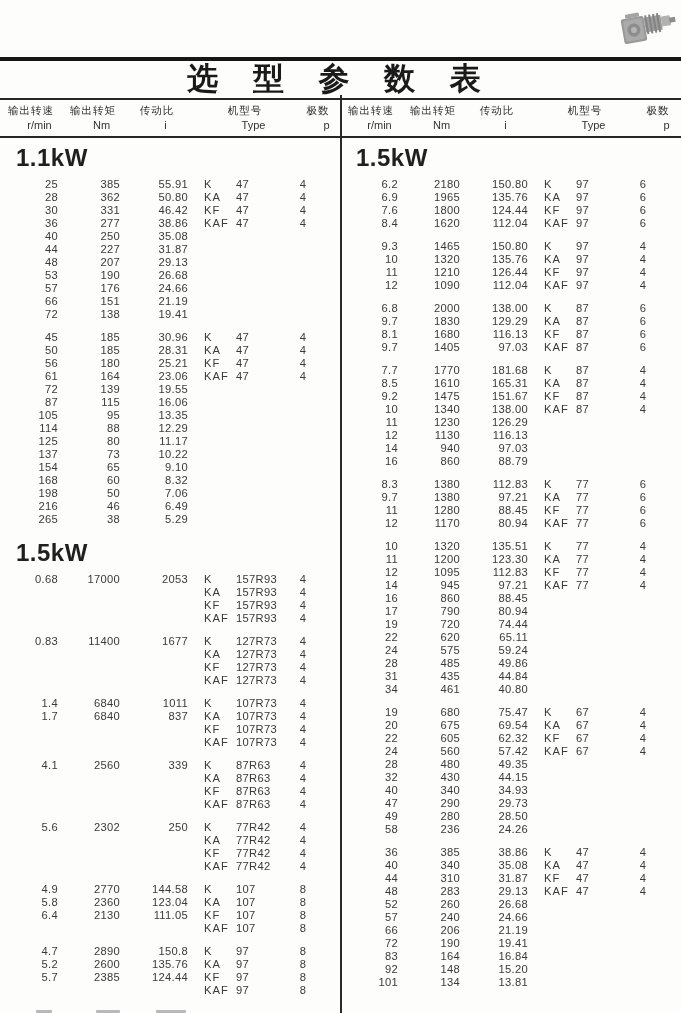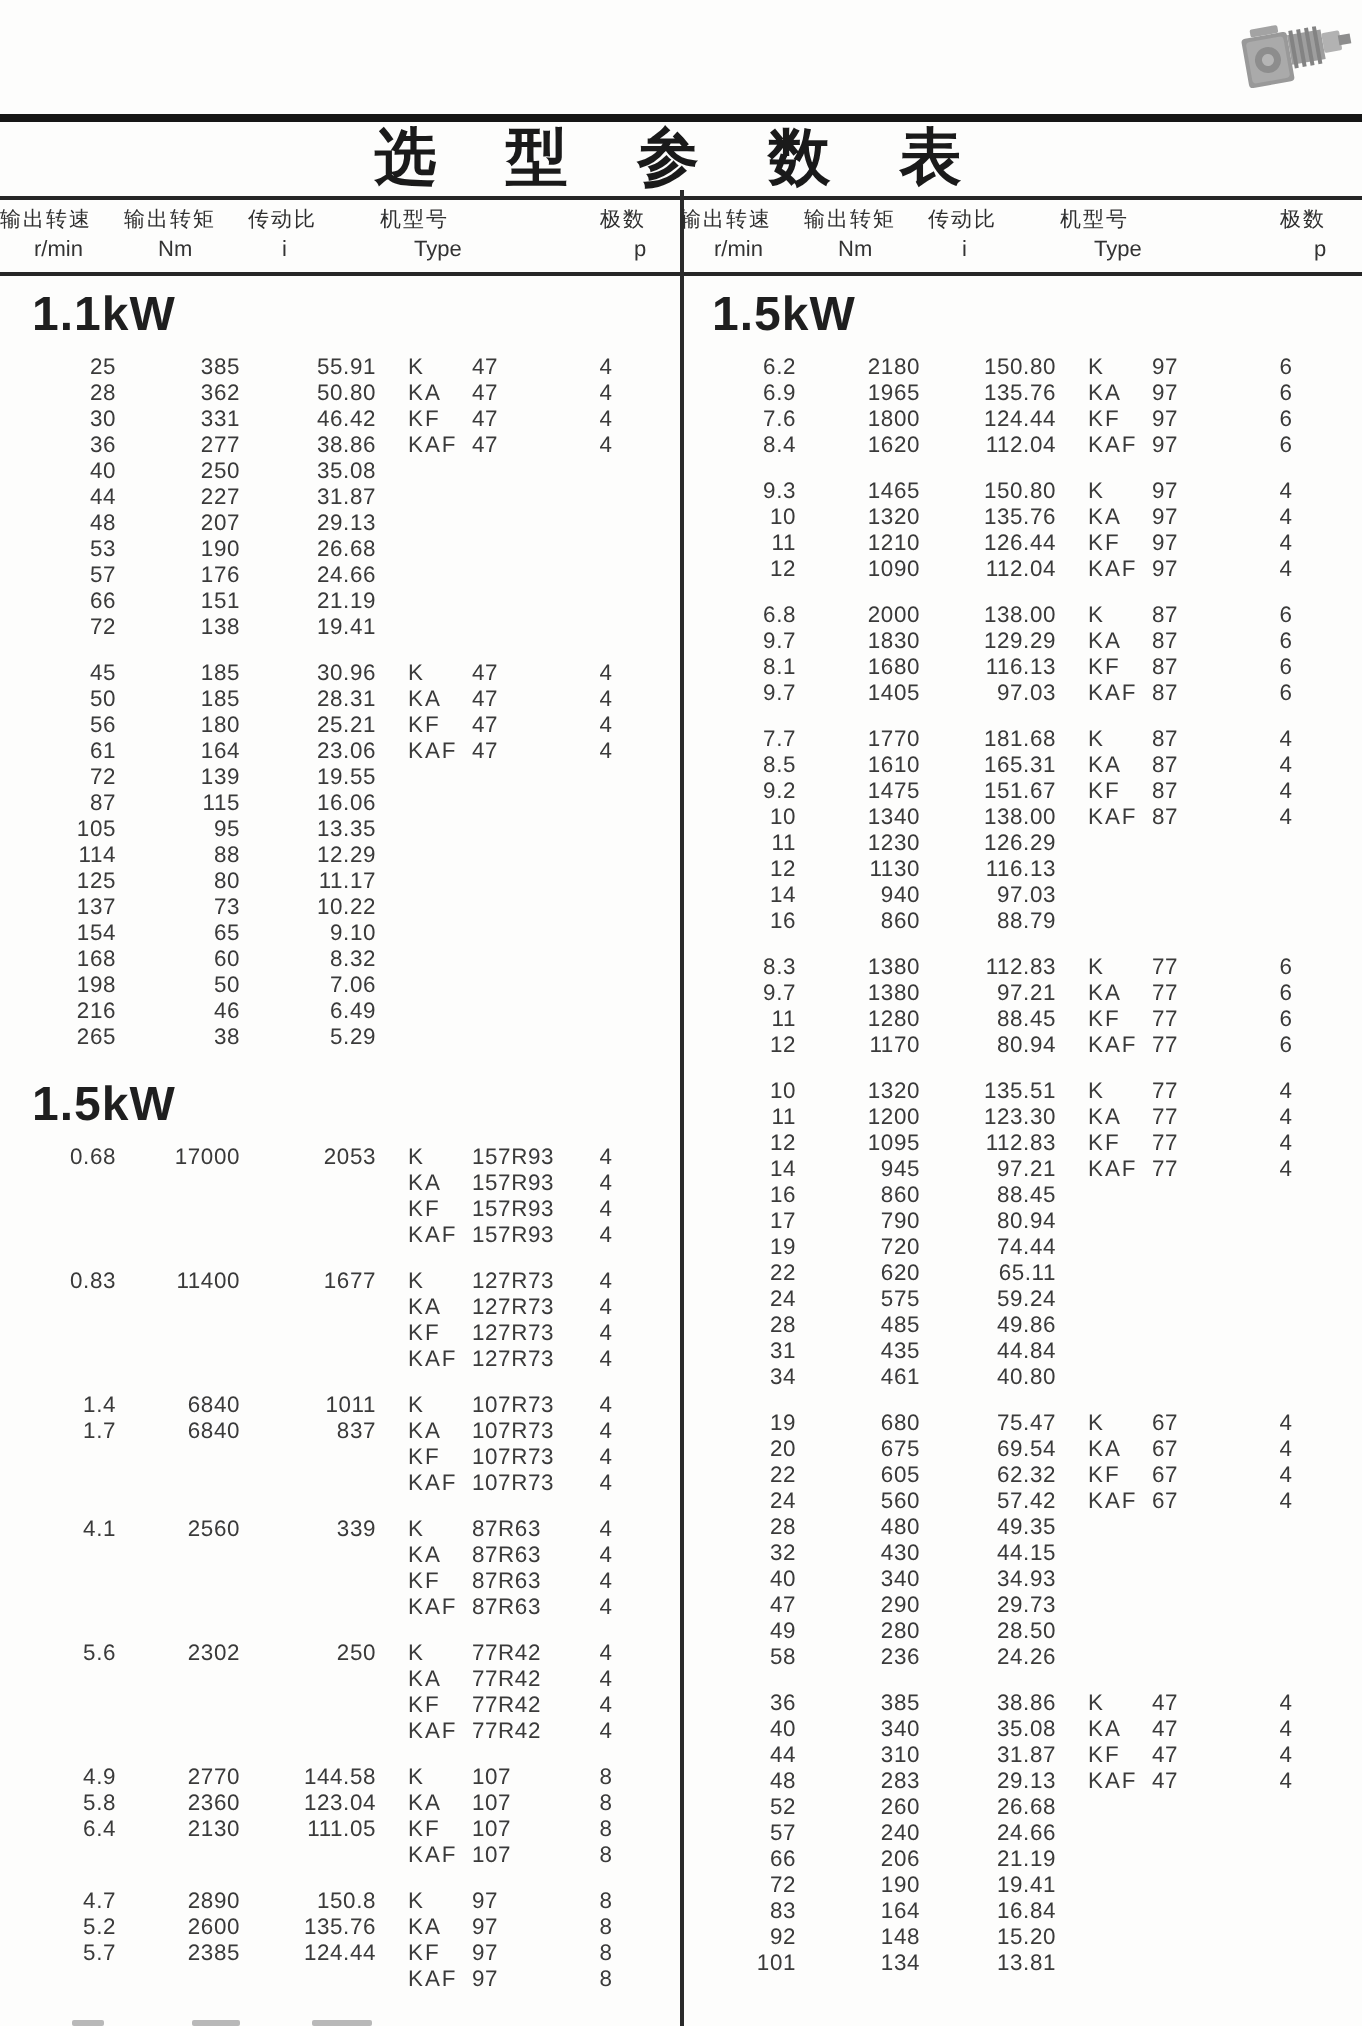--- a/index.html
+++ b/index.html
@@ -14,21 +14,21 @@
   .rule-thick{height:4px; background:#161616;}
   .title{
     text-align:center; font-size:31px; font-weight:bold; color:#1a1a1a;
     letter-spacing:13px; padding:1px 0 2px; line-height:34px; white-space:nowrap;
   }
   .rule-thin{height:2px; background:#262626;}
   
   .headerband{display:flex; height:36px;}
   .hgroup{display:flex; width:340px; box-sizing:border-box; padding-top:3px;}
   .hgroup + .hgroup{width:341px;}
-  .hcol{}
+  .hcol{text-align:center;}
   .hzh{font-size:10.5px; color:#2f2f2f; letter-spacing:1px; line-height:15px;}
   .hunit{font-size:11px; color:#333; line-height:14px;padding-left:17px;}
   .hw1{width:62px;} .hw2{width:62px;} .hw3{width:66px;} .hw4{width:110px;} .hw5{width:36px;}
   
   .content{display:flex; position:relative;}
   .colgroup{width:340px; box-sizing:border-box; padding-top:4px;}
   .colgroup + .colgroup{width:341px;}
   .vdiv{position:absolute; left:340px; top:95px; bottom:0; width:2px; background:#2a2a2a;}
   .power{
     font-size:24px; font-weight:bold; color:#1f1f1f;

